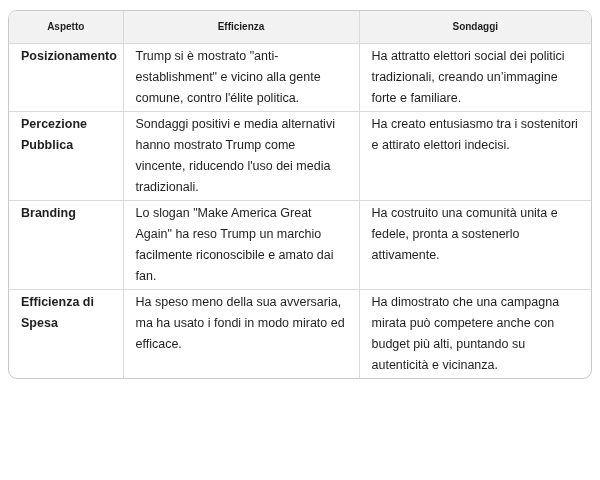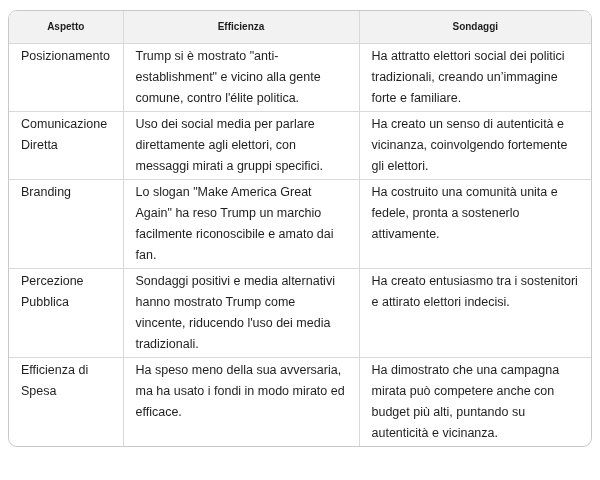--- a/index.html
+++ b/index.html
@@ -45,21 +45,21 @@
   td{
     vertical-align:top;
     padding:2px 12px 2px 12px;
   }
   th,td{
     border-right:1px solid var(--cell-border);
     border-bottom:1px solid var(--cell-border);
   }
   th:last-child,td:last-child{border-right:none;}
   tbody tr:last-child td{border-bottom:none;}
-  td.aspetto{font-weight:400;}
+  td.aspetto{font-weight:700;}
 </style>
 </head>
 <body>
 
 <div class="table-wrap">
   <table>
     <colgroup>
       <col class="c1">
         <col class="c2">
         <col class="c3">
@@ -71,33 +71,28 @@
         <th>Sondaggi</th>
       </tr>
     </thead>
     <tbody>
       <tr>
         <td class="aspetto">Posizionamento</td>
         <td>Trump si è mostrato "anti-establishment" e vicino alla gente comune, contro l'élite politica.</td>
         <td>Ha attratto elettori social dei politici tradizionali, creando un’immagine forte e familiare.</td>
       </tr>
       <tr>
-        <td class="aspetto">Comunicazione Diretta</td>
-        <td>Uso dei social media per parlare direttamente agli elettori, con messaggi mirati a gruppi specifici.</td>
-        <td>Ha creato un senso di autenticità e vicinanza, coinvolgendo fortemente gli elettori.</td>
+        <td class="aspetto">Percezione Pubblica</td>
+        <td>Sondaggi positivi e media alternativi hanno mostrato Trump come vincente, riducendo l'uso dei media tradizionali.</td>
+        <td>Ha creato entusiasmo tra i sostenitori e attirato elettori indecisi.</td>
       </tr>
       <tr>
         <td class="aspetto">Branding</td>
         <td>Lo slogan "Make America Great Again" ha reso Trump un marchio facilmente riconoscibile e amato dai fan.</td>
         <td>Ha costruito una comunità unita e fedele, pronta a sostenerlo attivamente.</td>
-      </tr>
-      <tr>
-        <td class="aspetto">Percezione Pubblica</td>
-        <td>Sondaggi positivi e media alternativi hanno mostrato Trump come vincente, riducendo l'uso dei media tradizionali.</td>
-        <td>Ha creato entusiasmo tra i sostenitori e attirato elettori indecisi.</td>
       </tr>
       <tr>
         <td class="aspetto">Efficienza di Spesa</td>
         <td>Ha speso meno della sua avversaria, ma ha usato i fondi in modo mirato ed efficace.</td>
         <td>Ha dimostrato che una campagna mirata può competere anche con budget più alti, puntando su autenticità e vicinanza.</td>
       </tr>
     </tbody>
   </table>
 </div>
 

